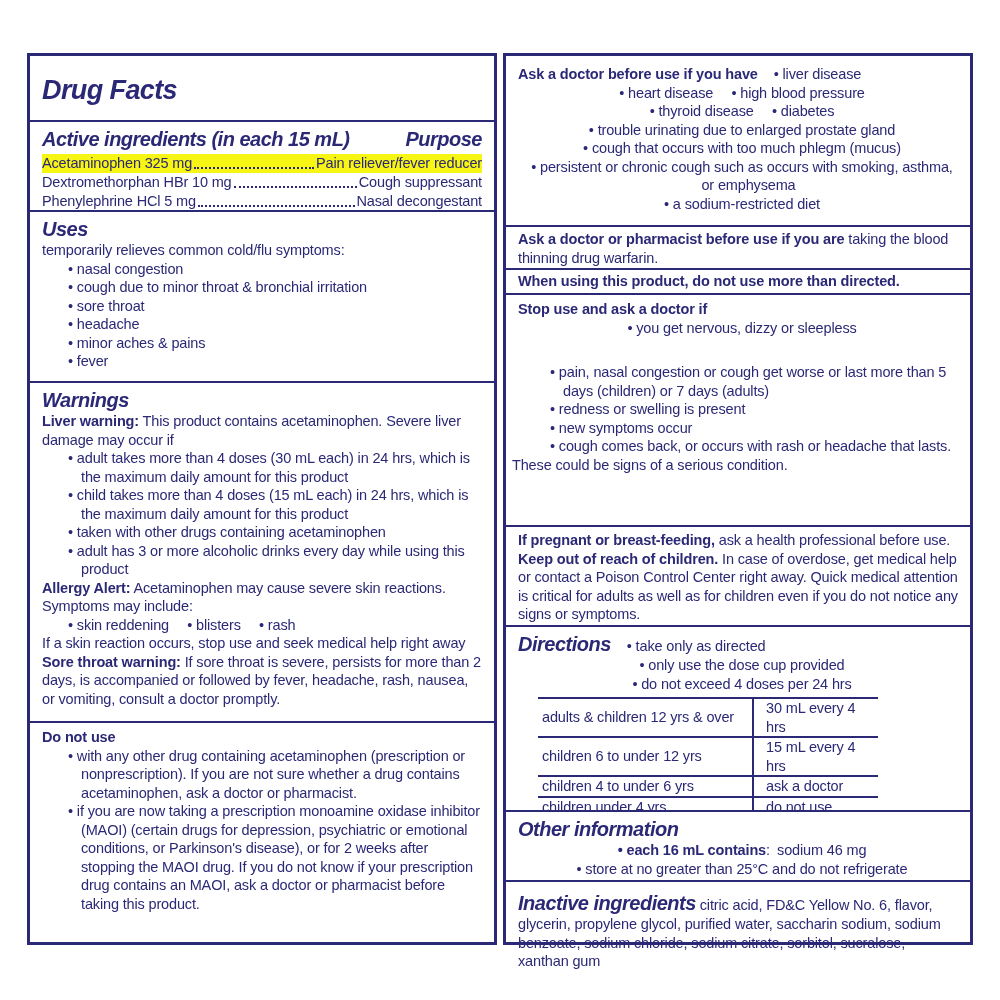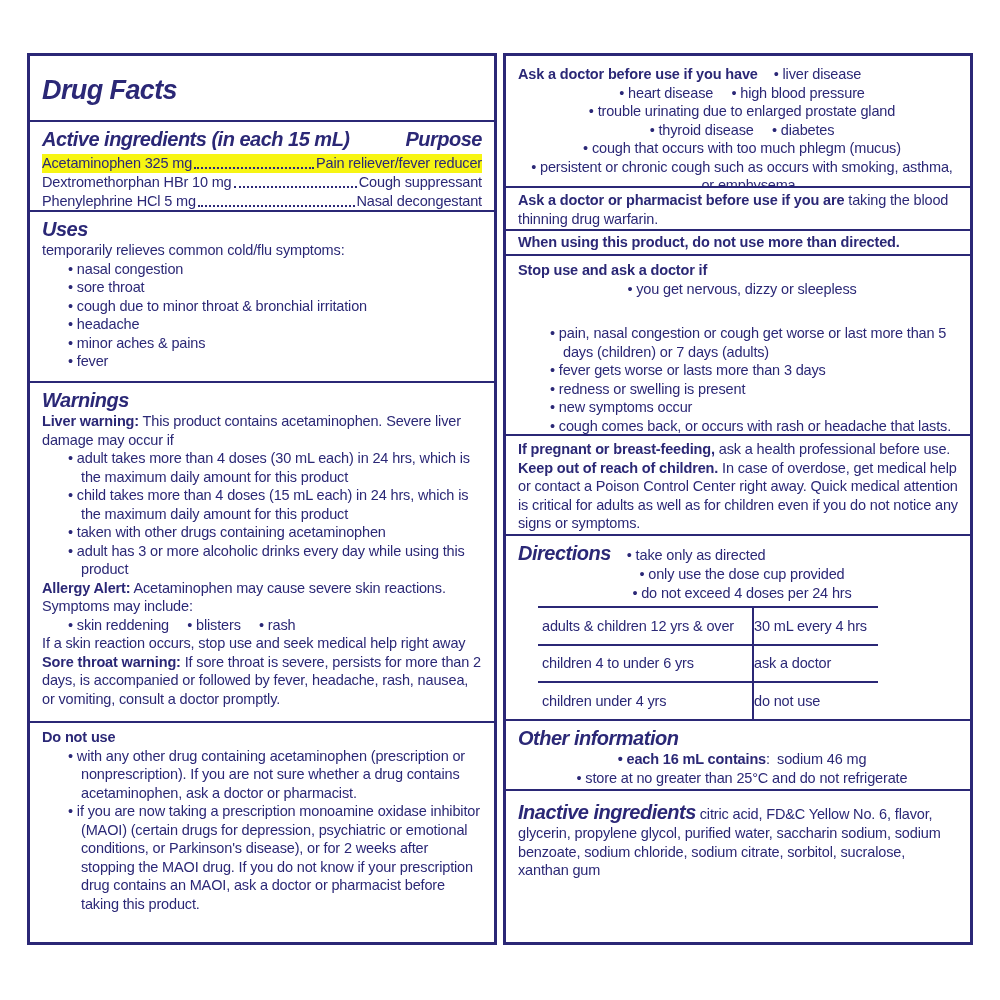--- a/index.html
+++ b/index.html
@@ -25,24 +25,24 @@
   b   { font-weight:bold; }
 
   
   .s-title { height:64px; padding-top:20px; }
   .s-active{ height:90px; }
   .s-uses  { height:171px; }
   .s-warn  { height:340px; }
   .s-dnu   { height:227px; }
 
   
-  .s-ask   { height:130px; padding-top:9px; }
+  .s-ask   { height:169px; padding-top:9px; }
   .s-askp  { height:43px; padding-top:3px; }
   .s-when  { height:25px; padding-top:2px; font-weight:bold; }
-  .s-stop  { height:180px; }
+  .s-stop  { height:232px; }
   .s-preg  { height:100px; padding-top:4px; }
   .s-dir   { height:185px; display:flex; flex-direction:column; padding-bottom:0; }
   .s-other { height:70px; }
   .s-inact { height:100px; padding-top:9px; }
 
   .ai-head { display:flex; justify-content:space-between; margin-bottom:3px; }
   .ing { display:flex; line-height:19px; white-space:nowrap; }
   .ing .lead { flex:1; align-self:flex-end; border-bottom:2px dotted #2b2876; margin:0 2px 4px 2px; }
   .hl { background:#f7f513; }
 
@@ -50,21 +50,21 @@
   .ml { margin-left:26px; }     
   .mr { margin-left:8px;text-align:center; }      
   .ms { margin-left:32px; }     
   .gap-top { margin-top:26px; }
   .flush { margin-left:-6px; }
   .inline-b { margin-left:16px; font-style:normal; font-weight:normal; font-size:14.5px; letter-spacing:-0.15px; }
 
   .dtable { flex:1; display:flex; flex-direction:column; margin-left:20px; width:340px; margin-top:4px; }
   .tr { flex:1; display:flex; border-top:2px solid #2b2876; }
   .td1 { width:216px; border-right:2px solid #2b2876; display:flex; align-items:center; padding-left:4px; }
-  .td2 { flex:1; display:flex; align-items:center; }
+  .td2 { flex:1; display:flex; align-items:center; padding-left:12px; }
 </style>
 </head>
 <body>
 
 <div class="canvas">
 
   <div class="box box-left">
 
     <div class="sec s-title">
       <div class="h1">Drug Facts</div>
@@ -89,22 +89,22 @@
         <span>Phenylephrine HCl 5 mg</span>
         <span class="lead"></span>
         <span>Nasal decongestant</span>
       </div>
     </div>
 
     <div class="sec s-uses">
       <div class="h2">Uses</div>
       <div>temporarily relieves common cold/flu symptoms:</div>
       <div class="b ml">• nasal congestion</div>
+      <div class="b ml">• cough due to minor throat &amp; bronchial irritation</div>
       <div class="b ml">• sore throat</div>
-      <div class="b ml">• cough due to minor throat &amp; bronchial irritation</div>
       <div class="b ml">• headache</div>
       <div class="b ml">• minor aches &amp; pains</div>
       <div class="b ml">• fever</div>
     </div>
 
     <div class="sec s-warn">
       <div class="h2">Warnings</div>
       <p><b>Liver warning:</b><span> This product contains acetaminophen. Severe liver damage may occur if</span></p>
       <div class="b ml">• adult takes more than 4 doses (30 mL each) in 24 hrs, which is the maximum daily amount for this product</div>
       <div class="b ml">• child takes more than 4 doses (15 mL each) in 24 hrs, which is the maximum daily amount for this product</div>
@@ -122,58 +122,61 @@
       <div class="b ml">• if you are now taking a prescription monoamine oxidase inhibitor (MAOI) (certain drugs for depression, psychiatric or emotional conditions, or Parkinson's disease), or for 2 weeks after stopping the MAOI drug. If you do not know if your prescription drug contains an MAOI, ask a doctor or pharmacist before taking this product.</div>
     </div>
 
   </div>
 
   <div class="box box-right">
 
     <div class="sec s-ask">
       <div><b>Ask a doctor before use if you have</b><span class="inline-b">• liver disease</span></div>
       <div class="b mr">• heart disease  • high blood pressure</div>
+      <div class="b mr">• thyroid disease  • diabetes</div>
       <div class="b mr">• trouble urinating due to enlarged prostate gland</div>
-      <div class="b mr">• thyroid disease  • diabetes</div>
       <div class="b mr">• cough that occurs with too much phlegm (mucus)</div>
       <div class="b mr">• persistent or chronic cough such as occurs with smoking, asthma, or emphysema</div>
       <div class="b mr">• a sodium-restricted diet</div>
     </div>
 
     <div class="sec s-askp">
       <p><b>Ask a doctor or pharmacist before use if you are</b><span> taking the blood thinning drug warfarin.</span></p>
     </div>
 
     <div class="sec s-when">
       <div>When using this product, do not use more than directed.</div>
     </div>
 
     <div class="sec s-stop">
       <div><b>Stop use and ask a doctor if</b></div>
       <div class="b mr">• you get nervous, dizzy or sleepless</div>
       <div class="b ms gap-top">• pain, nasal congestion or cough get worse or last more than 5 days (children) or 7 days (adults)</div>
-      <div class="b ms">• fever gets worse or lasts more than 3 days</div>
       <div class="b ms">• redness or swelling is present</div>
       <div class="b ms">• new symptoms occur</div>
       <div class="b ms">• cough comes back, or occurs with rash or headache that lasts.</div>
       <div class="flush">These could be signs of a serious condition.</div>
     </div>
 
     <div class="sec s-preg">
       <p><b>If pregnant or breast-feeding,</b><span> ask a health professional before use. </span><b>Keep out of reach of children.</b><span> In case of overdose, get medical help or contact a Poison Control Center right away. Quick medical attention is critical for adults as well as for children even if you do not notice any signs or symptoms.</span></p>
     </div>
 
     <div class="sec s-dir">
       <div><span class="h2">Directions</span><span class="inline-b">• take only as directed</span></div>
       <div class="b mr">• only use the dose cup provided</div>
       <div class="b mr">• do not exceed 4 doses per 24 hrs</div>
       <div class="dtable">
         <div class="tr">
           <div class="td1">adults &amp; children 12 yrs &amp; over</div>
           <div class="td2">30 mL every 4 hrs</div>
+        </div>
+        <div class="tr">
+          <div class="td1">children 6 to under 12 yrs</div>
+          <div class="td2">15 mL every 4 hrs</div>
         </div>
         <div class="tr">
           <div class="td1">children 4 to under 6 yrs</div>
           <div class="td2">ask a doctor</div>
         </div>
         <div class="tr">
           <div class="td1">children under 4 yrs</div>
           <div class="td2">do not use</div>
         </div>
       </div>

